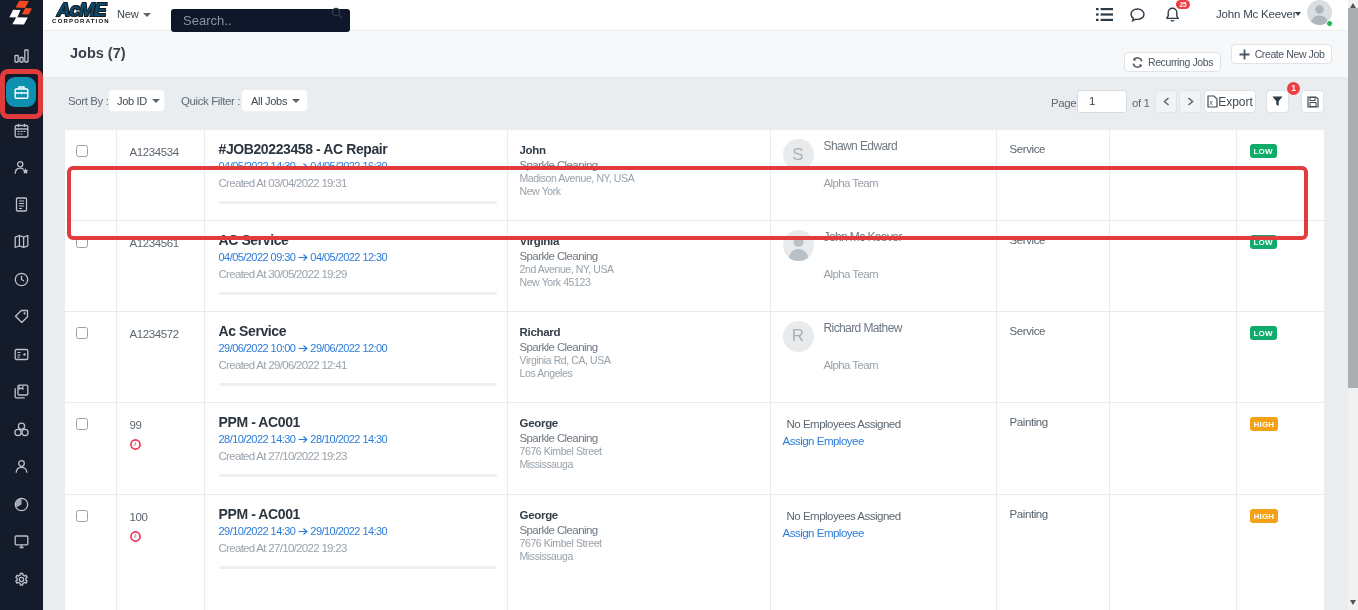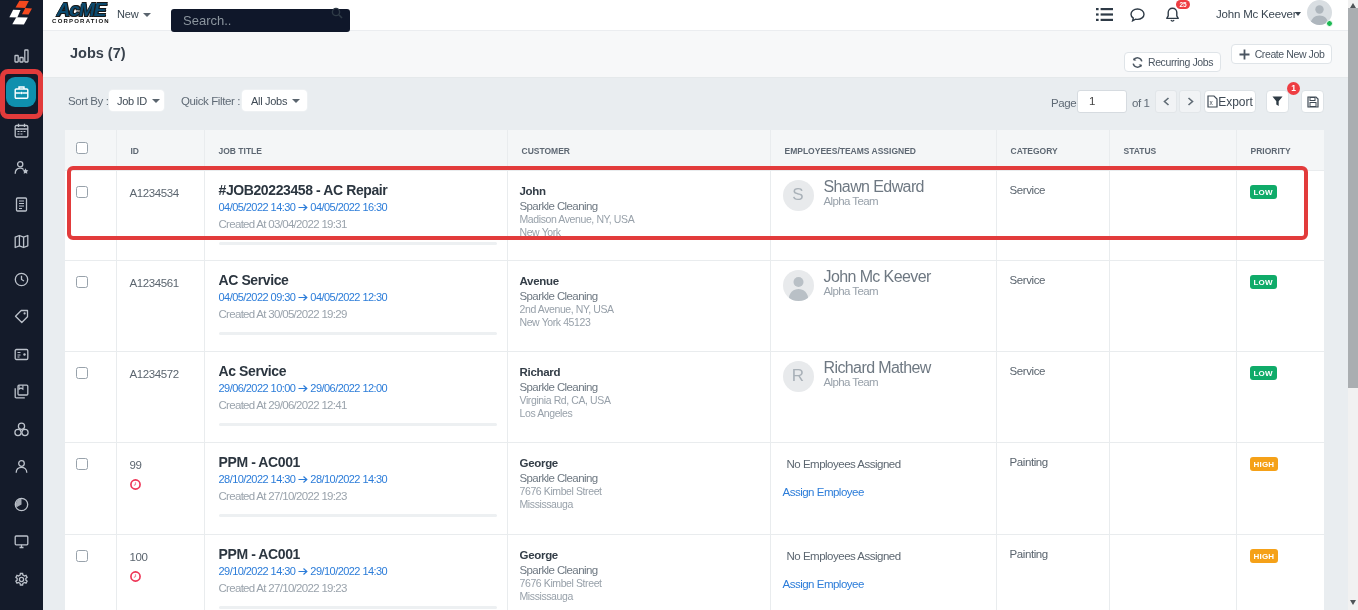--- a/index.html
+++ b/index.html
@@ -56,24 +56,24 @@
 .jd { font-size:11px; color:#2b7cd9; line-height:17px; letter-spacing:-0.55px; }
 .jc { font-size:11.5px; color:#9aa3ac; line-height:17px; letter-spacing:-0.7px; }
 .pbar { width:278px; height:3px; background:#edf0f2; border-radius:2px; margin-top:9px; }
 .custc { padding:13px 0 0 12px; }
 .cn { font-size:11.5px; font-weight:bold; color:#333d47; line-height:15px; letter-spacing:-0.3px; }
 .cs { font-size:11.5px; color:#6e7882; line-height:14px; letter-spacing:-0.6px; }
 .ca { font-size:10.5px; color:#98a1aa; line-height:13px; letter-spacing:-0.4px; }
 .empc { padding:9px 0 0 12px; }
 .emp { display:flex; gap:10px; }
 .av { width:31px; height:31px; border-radius:50%; background:#e8eaec; flex:none; display:flex; align-items:center; justify-content:center; font-size:17px; color:#a9b1b8; overflow:hidden; }
-.en { font-size:16px; color:#6e7882; line-height:14px; padding-top:0px; letter-spacing:-0.6px; }
-.et { font-size:11.5px; color:#98a1aa; line-height:14px; letter-spacing:-0.6px; }
+.en { font-size:12px; color:#6e7882; line-height:14px; padding-top:0px; letter-spacing:-0.6px; }
+.et { font-size:11.5px; color:#98a1aa; line-height:14px; letter-spacing:-0.6px;margin-top:23px; }
 .noemp { font-size:11.5px; color:#5d6771; padding:15px 0 0 16px; letter-spacing:-0.5px; }
-.asgn { font-size:11.5px; color:#2b7cd9; margin-top:16px; letter-spacing:-0.5px; }
+.asgn { font-size:11.5px; color:#2b7cd9; margin-top:5px; letter-spacing:-0.5px; }
 .catc { font-size:11.5px; color:#5a646e; padding:13px 0 0 13px; letter-spacing:-0.4px; }
 .prc { padding:14px 0 0 13px; line-height:0; }
 .badge { display:inline-block; font-size:8px; line-height:9px; font-weight:bold; color:#fff; border-radius:3px; padding:3px 4px 2px; letter-spacing:0.2px; }
 .blow { background:#0fab69; }
 .bhigh { background:#f5a118; }
 .rclock { margin:8px 0 0 13px; }
 
 
 #rowann { left:67px; top:166px; width:1241px; height:74px; border:4px solid #e23b3b; border-radius:6px; z-index:8; }
 
@@ -195,32 +195,20 @@
         <col style="width:51px">
         <col style="width:88px">
         <col style="width:303px">
         <col style="width:263px">
         <col style="width:226px">
         <col style="width:113px">
         <col style="width:127px">
         <col style="width:88px">
       </colgroup>
 <tbody>
-        <tr class="h40">
-<th>
-            <div class="cb"></div>
-          </th>
-          <th>ID</th>
-          <th>JOB TITLE</th>
-          <th>CUSTOMER</th>
-          <th>EMPLOYEES/TEAMS ASSIGNED</th>
-          <th>CATEGORY</th>
-          <th>STATUS</th>
-          <th>PRIORITY</th>
-</tr>
 <tr style="height:90px;">
 <td>
             <div class="cb"></div>
           </td>
 <td class="idc">A1234534</td>
 <td class="titlec">
             <div class="jt">#JOB20223458 - AC Repair</div>
             <div class="jd">04/05/2022 14:30 <svg style="vertical-align:-1px;" width="10" height="9" viewBox="0 0 10 9">
                 <path d="M0.5 4.5 L8.5 4.5 M5.5 1.5 L8.8 4.5 L5.5 7.5" fill="none" stroke="#2b7cd9" stroke-width="1.2"></path>
               </svg> 04/05/2022 16:30</div>
@@ -253,21 +241,21 @@
 <td class="idc">A1234561</td>
 <td class="titlec">
             <div class="jt">AC Service</div>
             <div class="jd">04/05/2022 09:30 <svg style="vertical-align:-1px;" width="10" height="9" viewBox="0 0 10 9">
                 <path d="M0.5 4.5 L8.5 4.5 M5.5 1.5 L8.8 4.5 L5.5 7.5" fill="none" stroke="#2b7cd9" stroke-width="1.2"></path>
               </svg> 04/05/2022 12:30</div>
             <div class="jc">Created At 30/05/2022 19:29</div>
             <div class="pbar"></div>
           </td>
 <td class="custc">
-            <div class="cn">Avenue</div>
+            <div class="cn">Virginia</div>
             <div class="cs">Sparkle Cleaning</div>
             <div class="ca">2nd Avenue, NY, USA</div>
             <div class="ca">New York 45123</div>
           </td>
 <td class="empc">
             <div class="emp">
               <div class="av">
                 <svg width="31" height="31" viewBox="0 0 31 31">
                   <circle cx="15.5" cy="12" r="5" fill="#b9c0c6"></circle>
                   <path d="M5.5 31 C5.5 22.5 10.5 19 15.5 19 C20.5 19 25.5 22.5 25.5 31 Z" fill="#b9c0c6"></path>

